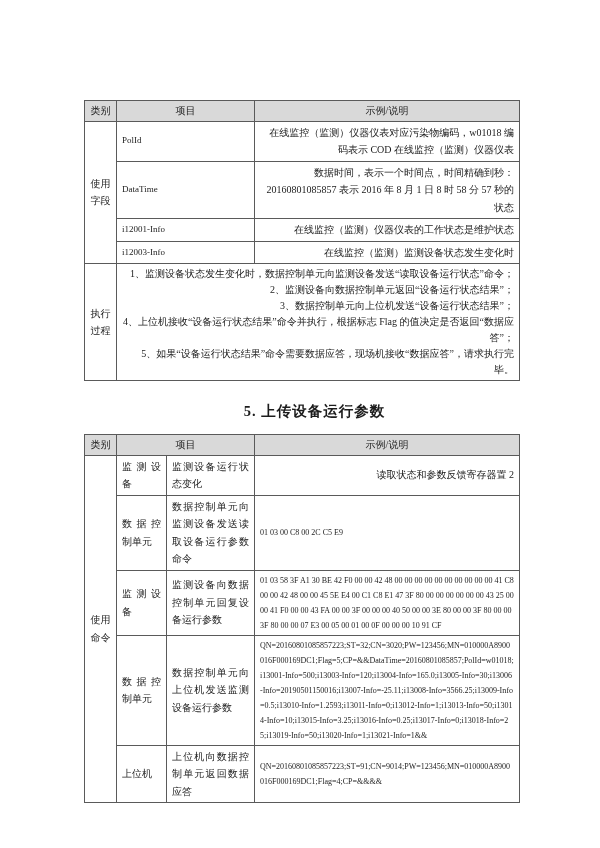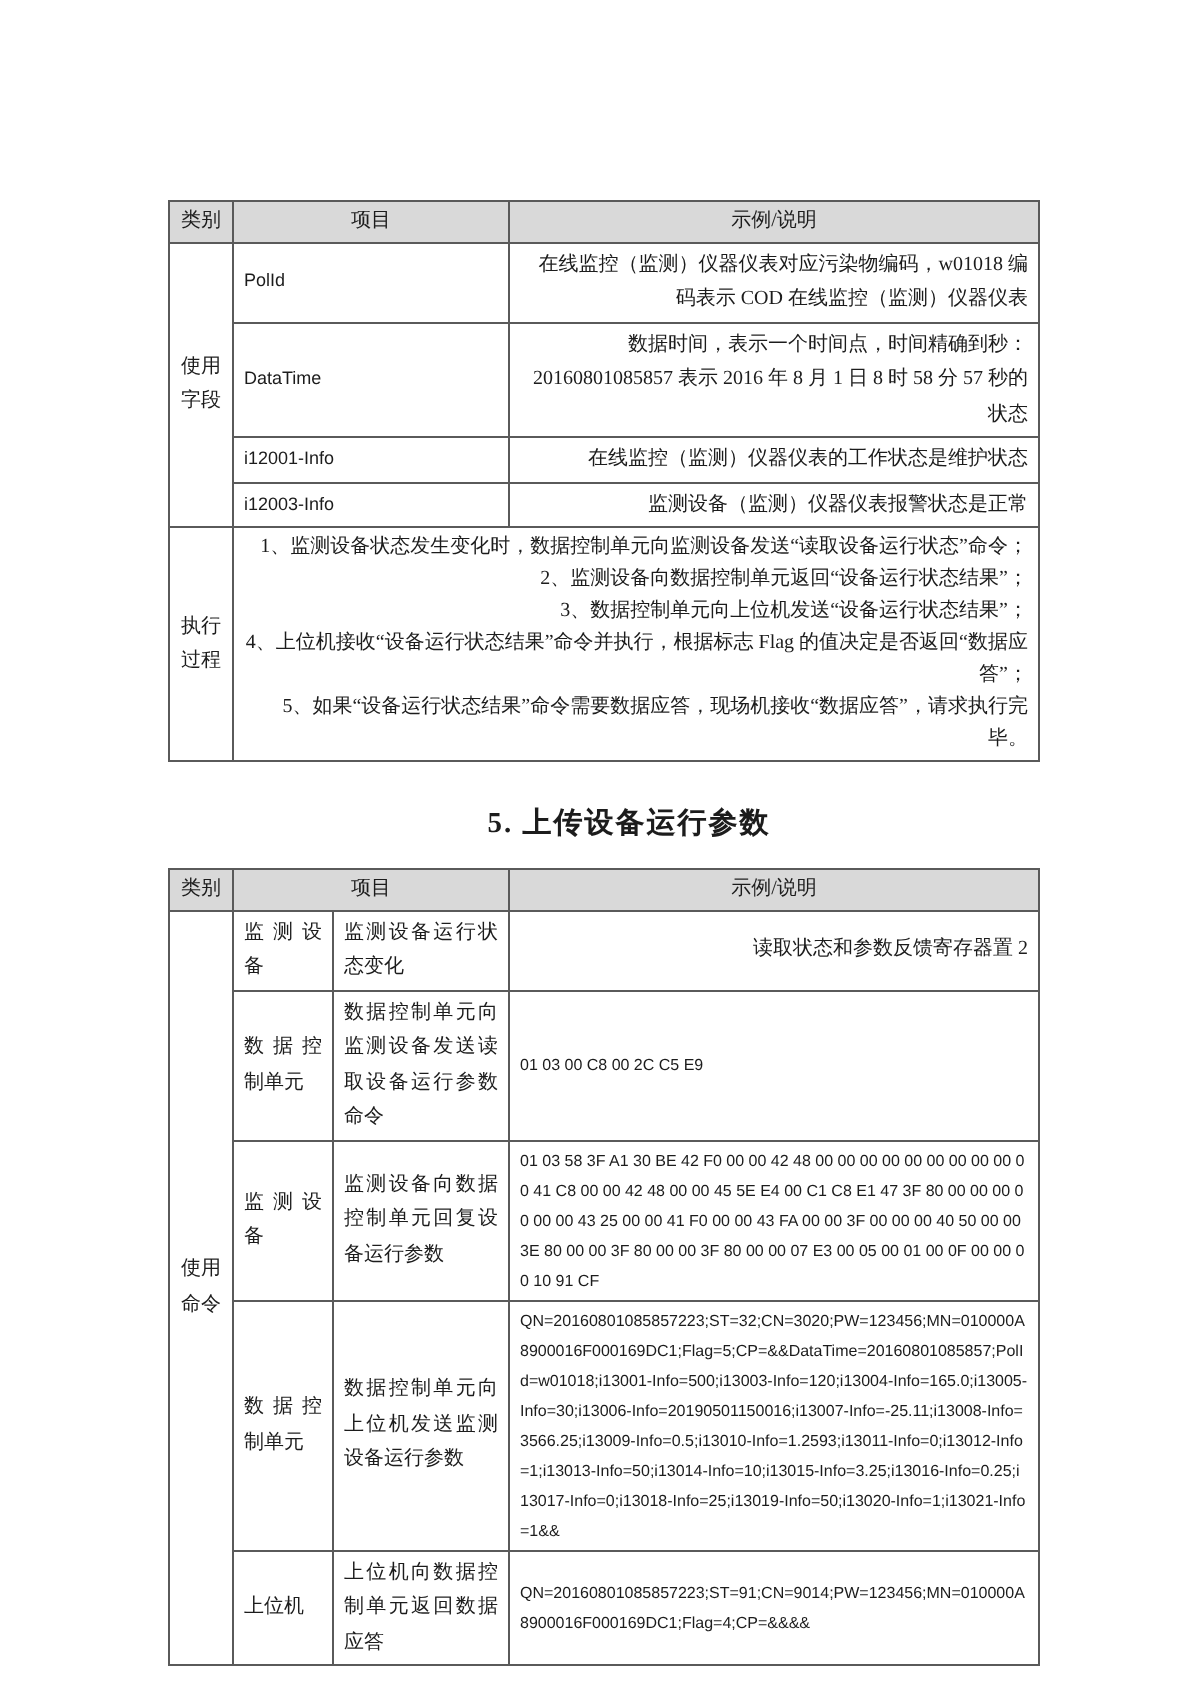--- a/index.html
+++ b/index.html
@@ -12,25 +12,25 @@
   }
   table{border-collapse:collapse;table-layout:fixed;width:435px;}
   td,th{
     border:1px solid #5a5a5a;
     font-size:10px;line-height:17.5px;font-weight:normal;
     padding:2px 5px;vertical-align:middle;
     word-break:break-word;
   }
   th{background:#d9d9d9;text-align:center;height:17px;padding:1px 3px;}
   .cat{text-align:center;font-family:Liberation Serif, serif;}
-  .item{text-align:left;font-family:Liberation Sans, sans-serif;font-size:9px;}
+  .item{text-align:left;font-family:Liberation Serif, serif;font-size:9px;}
   .desc{text-align:right;}
   .just{text-align:justify;}
   .code{
-    font-family:Liberation Sans, sans-serif;
+    font-family:Liberation Serif, serif;
     font-size:8px;line-height:15px;word-break:break-all;text-align:left;
   }
   .steps div{line-height:16px;font-family:Liberation Serif, serif;}
   .heading{
     font-size:14.5px;font-weight:bold;margin:21px 0 13px 26px;
     letter-spacing:1px;
     text-align:center;
   }
   .pageno{
     position:absolute;bottom:55px;left:0;width:100%;
@@ -62,21 +62,21 @@
     <tr>
       <td class="item">DataTime</td>
       <td class="desc">数据时间，表示一个时间点，时间精确到秒：20160801085857 表示 2016 年 8 月 1 日 8 时 58 分 57 秒的状态</td>
     </tr>
     <tr>
       <td class="item">i12001-Info</td>
       <td class="desc">在线监控（监测）仪器仪表的工作状态是维护状态</td>
     </tr>
     <tr>
       <td class="item">i12003-Info</td>
-      <td class="desc">监测设备（监测）仪器仪表报警状态是正常</td>
+      <td class="desc">在线监控（监测）监测设备状态发生变化时</td>
     </tr>
     <tr>
       <td class="cat">执行过程</td>
       <td class="desc steps" colspan="2">
         <div>1、监测设备状态发生变化时，数据控制单元向监测设备发送“读取设备运行状态”命令；</div>
         <div>2、监测设备向数据控制单元返回“设备运行状态结果”；</div>
         <div>3、数据控制单元向上位机发送“设备运行状态结果”；</div>
         <div>4、上位机接收“设备运行状态结果”命令并执行，根据标志 Flag 的值决定是否返回“数据应答”；</div>
         <div>5、如果“设备运行状态结果”命令需要数据应答，现场机接收“数据应答”，请求执行完毕。</div>
       </td>

